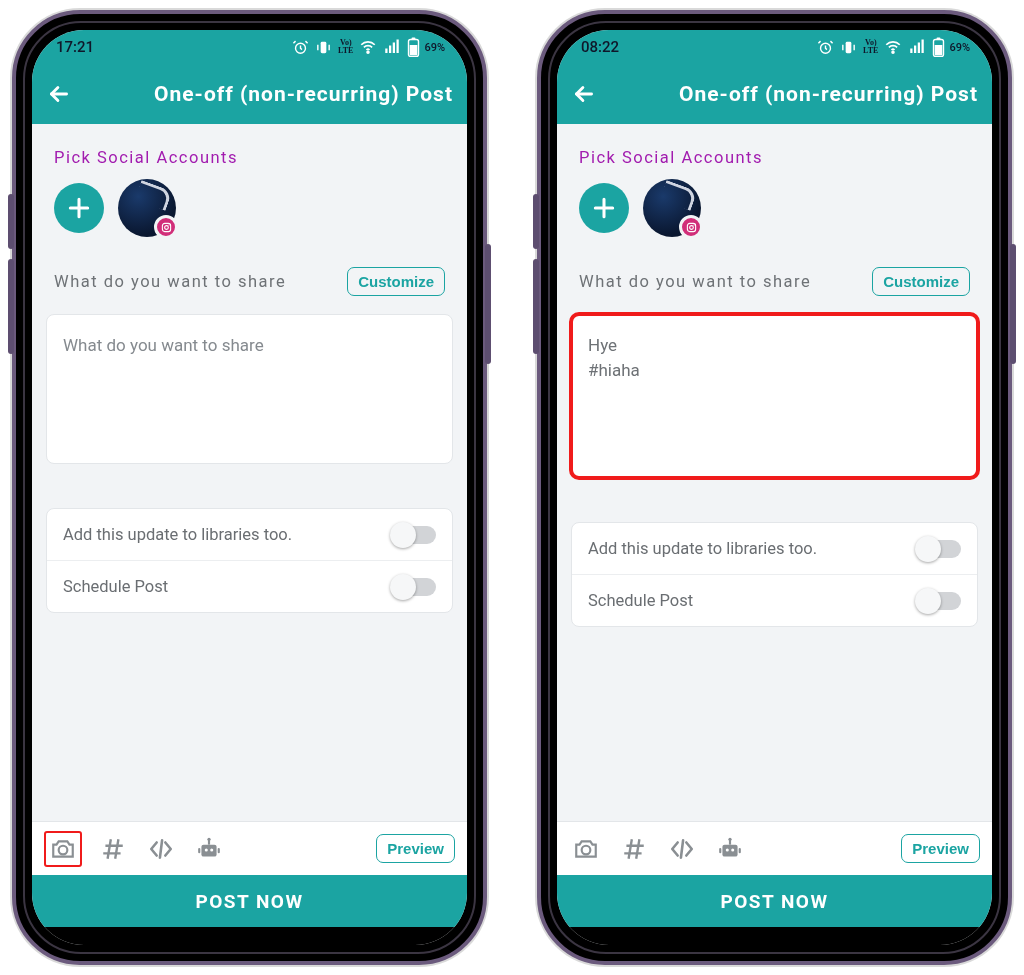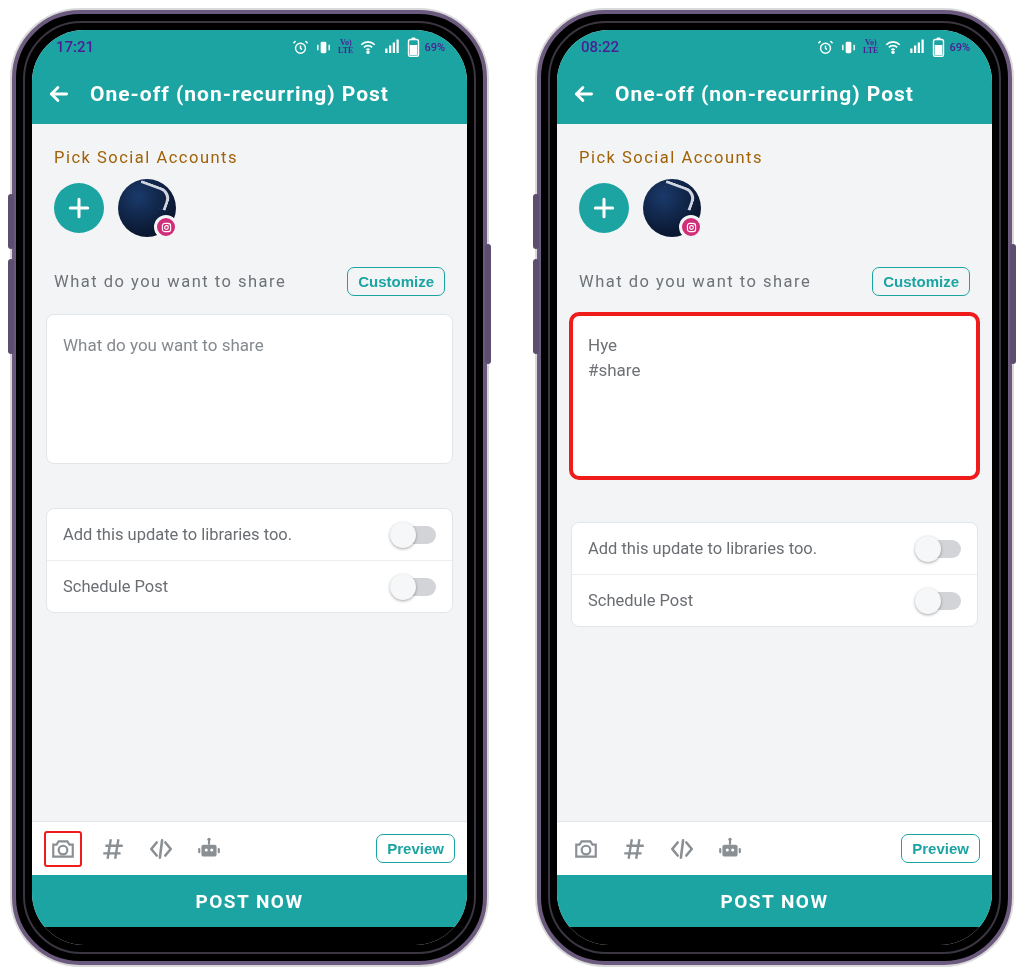--- a/index.html
+++ b/index.html
@@ -35,49 +35,50 @@
   
   .btn-side { position:absolute; background:#5d4e70; border-radius:4px; }
   .btn-left1 { left:-8px; top:180px; width:6px; height:55px; }
   .btn-left2 { left:-8px; top:245px; width:6px; height:95px; }
   .btn-right { right:-8px; top:230px; width:6px; height:120px; }
 
   
   .statusbar {
     height: 34px;
     background: #1ba4a2;
-    color: #4c1d95;
+    color: #0f172a;
     display: flex;
     align-items: center;
     padding: 0 22px 0 24px;
     font-size: 15px;
     font-weight: 500;
   }
   .statusbar .sp { flex:1; }
   .staticon { display:inline-flex; align-items:center; margin-left:6px; height:18px;font-family:Liberation Serif, serif; }
   .staticon svg { display:block; }
   .battxt { font-size:11px; margin-left:4px; }
 
   
   .appbar {
     height: 60px;
     background: #1ba4a2;
     color: #fff;
     display: flex;
     align-items: center;
     padding: 0 14px;
     gap: 18px;
+    justify-content: space-between;
   }
   .appbar .back svg { display:block; }
   .appbar .title { font-size: 21px; font-weight: 700; letter-spacing: 1px; }
 
   
   .content { flex:1; overflow:hidden; padding: 0 0; }
   .section-label {
-    color:#a16207; font-size:16.5px; letter-spacing:1.5px;
+    color:#a21caf; font-size:16.5px; letter-spacing:1.5px;
     padding: 24px 22px 12px;
   }
   .accounts-row { display:flex; align-items:center; gap:14px; padding: 0 22px 10px; }
   .add-btn {
     width:50px; height:50px; border-radius:50%;
     background:#1ba4a2; display:flex; align-items:center; justify-content:center;
     color:#fff; font-size:30px; font-weight:300;
   }
   .avatar-wrap { position:relative; width:58px; height:58px; }
   .avatar {
@@ -376,21 +377,21 @@
             </div>
           </div>
         </div>
 
         <div class="share-row">
           <span class="lbl">What do you want to share</span>
           <button class="customize-btn">Customize</button>
         </div>
 
         <div class="textcard highlighted">Hye
-#share</div>
+#hiaha</div>
 
         <div class="options-card">
           <div class="opt-row">
             <span>Add this update to libraries too.</span>
             <div class="toggle"></div>
           </div>
           <div class="opt-row">
             <span>Schedule Post</span>
             <div class="toggle"></div>
           </div>

